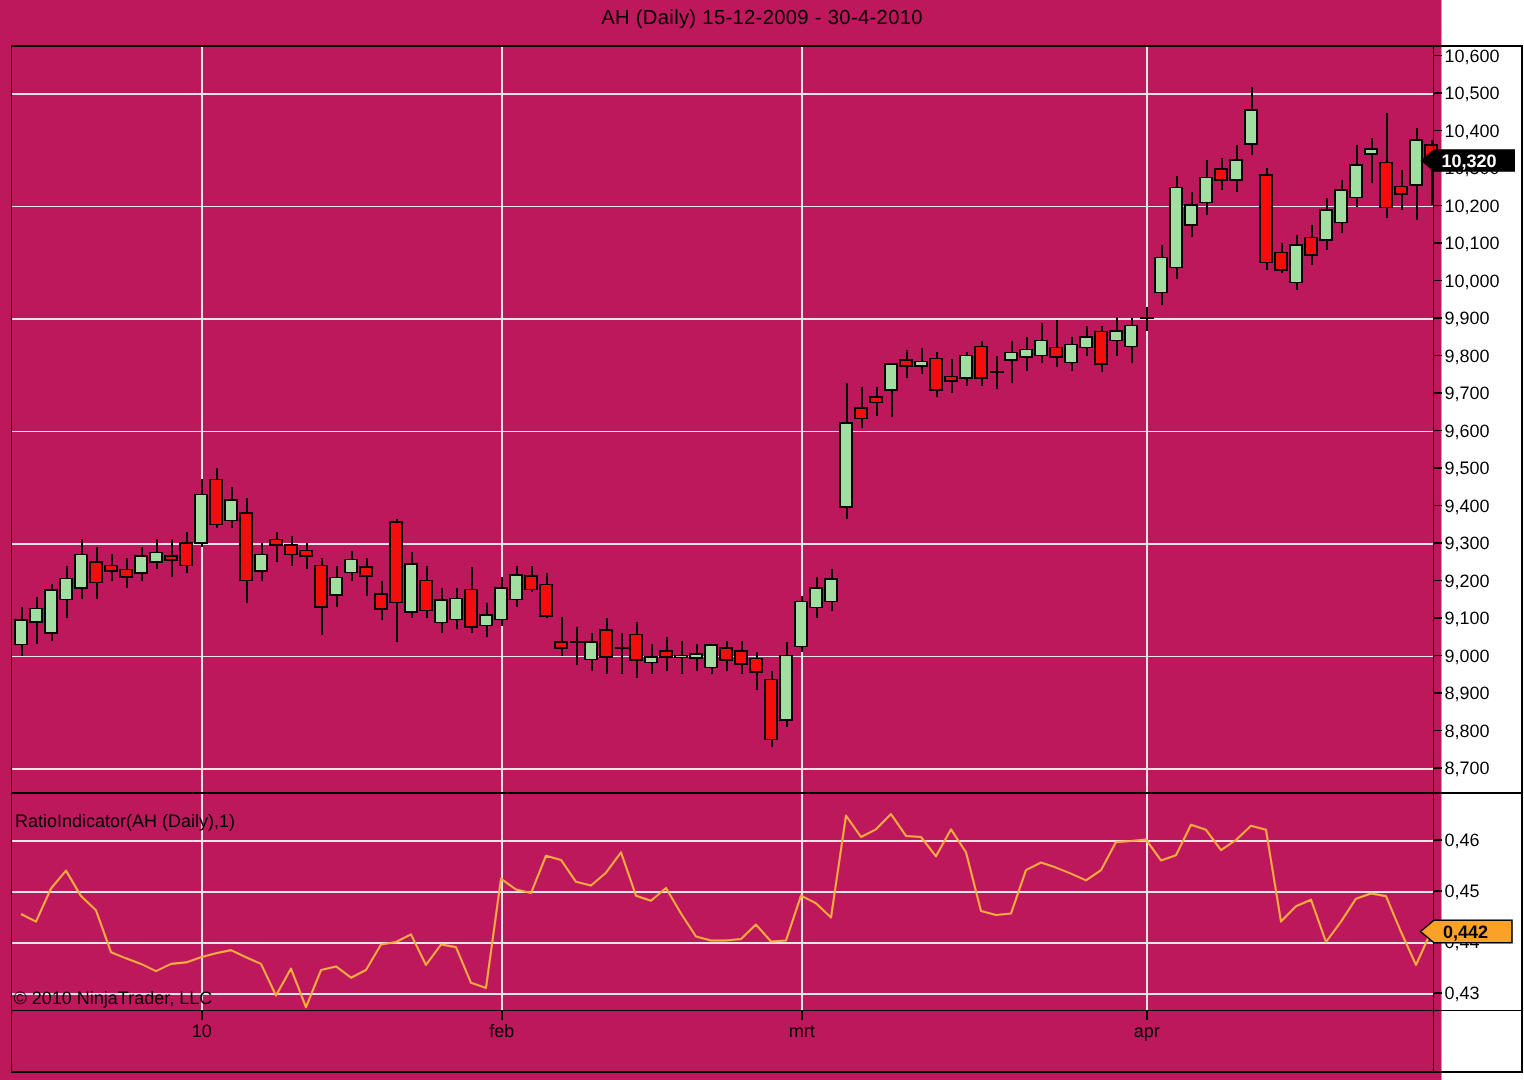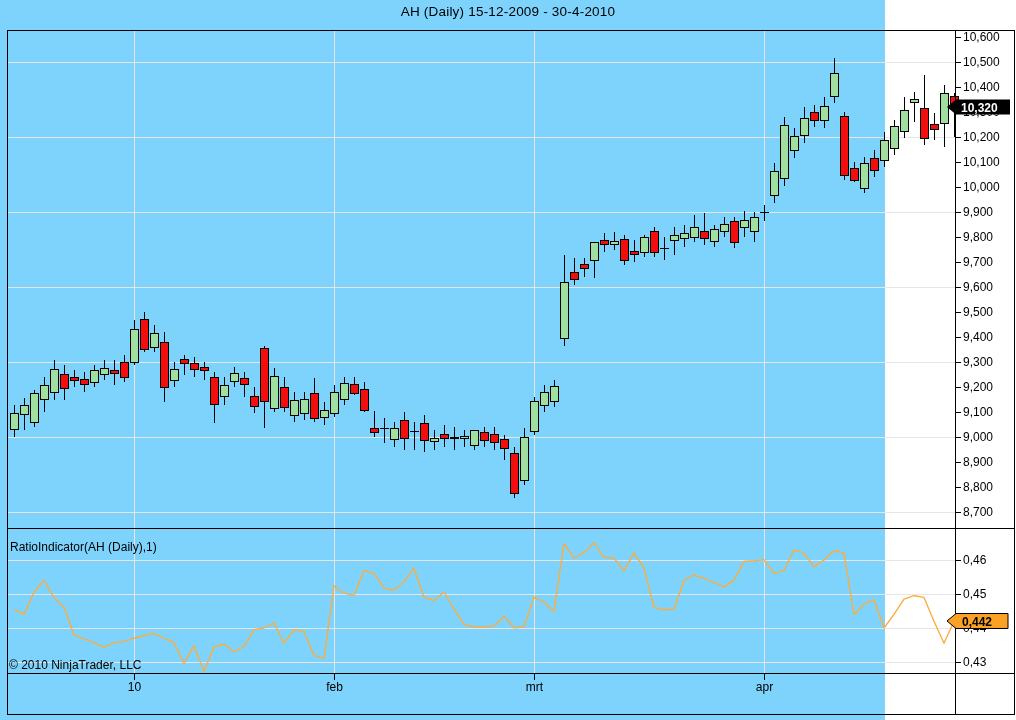--- a/index.html
+++ b/index.html
@@ -1,17 +1,17 @@
 <!DOCTYPE html>
 <html><head>
 <meta charset="utf-8">
 <style>
   html,body{margin:0;padding:0;background:#fff;width:1016px;height:720px;overflow:hidden;
     font-family:"Liberation Sans", sans-serif;}
-  #stage{position:relative;width:885px;height:720px;background:#7dd3fc;}
+  #stage{position:relative;width:961px;height:720px;background:#be185d;}
   #title{position:absolute;top:4px;left:0;width:1016px;text-align:center;
     font-size:13.5px;color:#000;letter-spacing:.2px;}
   svg text{font-family:"Liberation Sans", sans-serif;}
   .axis-label{font-size:12px;fill:#000;}
   .pane-label{font-size:12px;fill:#000;}
   .tag-white{font-size:12px;fill:#fff;font-weight:bold;}
   .tag-black{font-size:12px;fill:#000;font-weight:bold;}
 </style>
 </head>
 <body>

